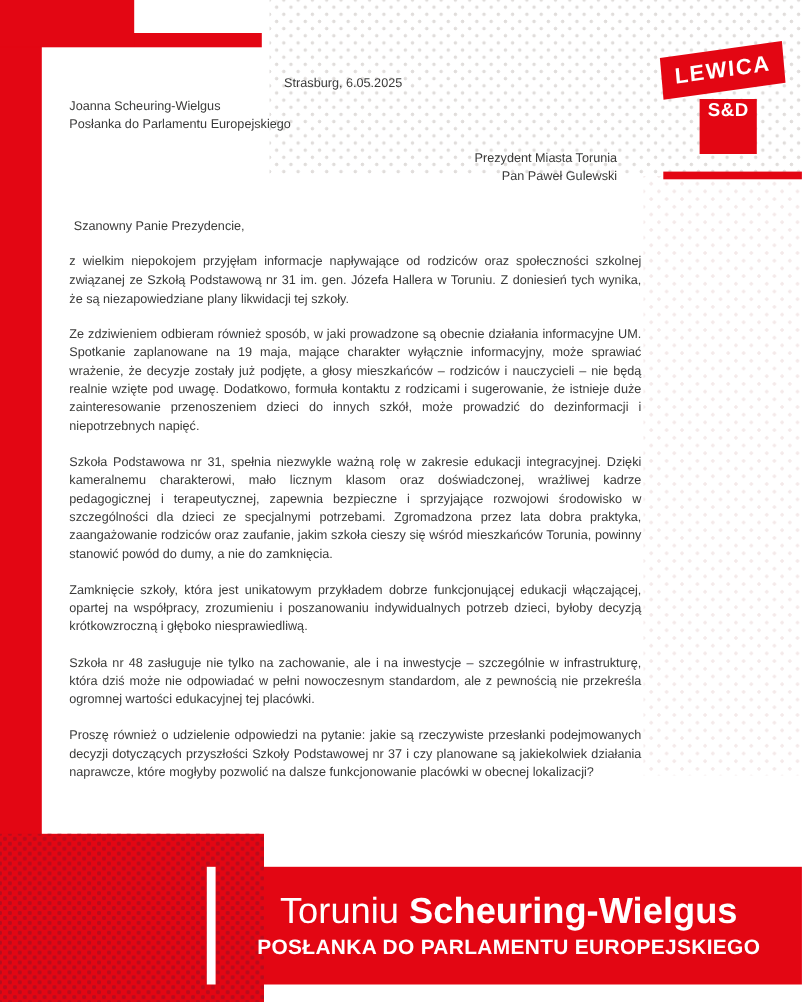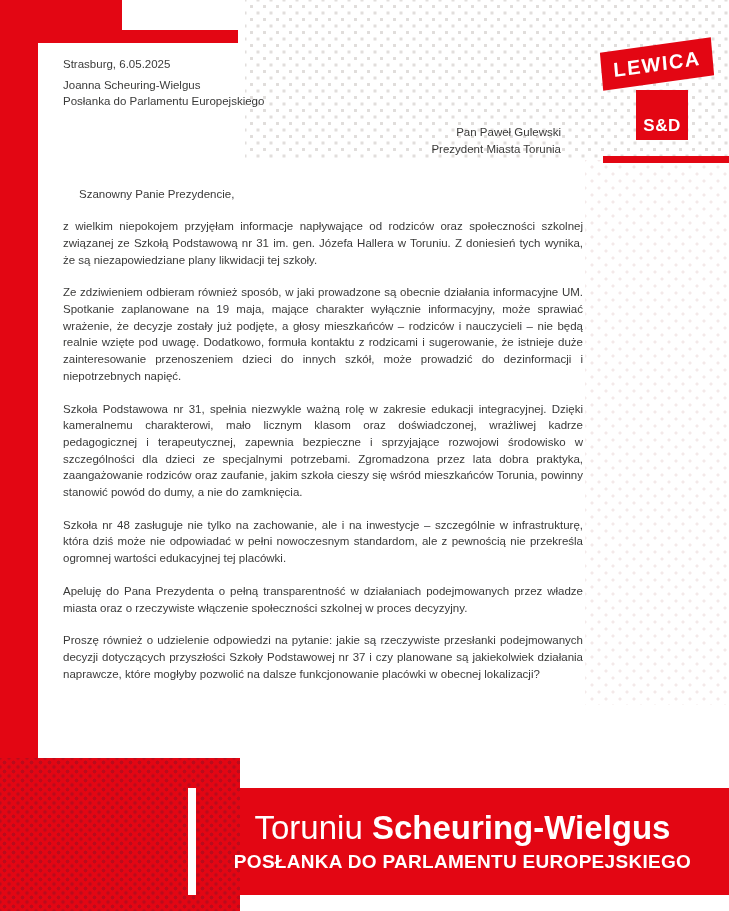--- a/index.html
+++ b/index.html
@@ -44,34 +44,34 @@
   .lewica-logo{
     position:absolute;left:601px;top:45px;width:112px;height:38px;
     background:#e30613;color:#ffffff;
     transform:rotate(-8deg) skewX(-3deg);
     display:flex;align-items:center;justify-content:center;
     font-weight:bold;font-size:20px;letter-spacing:1.5px;
   }
   .sd-logo{
     position:absolute;left:636px;top:90px;width:52px;height:50px;
     background:#e30613;color:#ffffff;
-    display:flex;align-items:flex-end;justify-content:center;
+    display:flex;justify-content:center;
     padding-bottom:4px;box-sizing:border-box;
     font-weight:bold;font-size:17px;letter-spacing:.5px;
   }
   .logo-rule{position:absolute;left:603px;top:156px;width:126px;height:7px;}
   
   .letter{
     position:absolute;left:63px;top:56px;width:520px;
     color:#3a3a39;font-size:11.5px;line-height:16.7px;
   }
-  .date-line{text-align:left;padding-right:22px;margin:0 0 4px 0;}
+  .date-line{text-align:center;padding-right:22px;margin:12px 0 4px 0;}
   .sender-block{margin:0 0 14px 0;}
   .recipient-block{text-align:right;padding-right:22px;margin:0 0 28px 0;}
-  .salutation{margin:0 0 14px 16px;}
+  .salutation{margin:0 0 14px 4px;}
   .letter p.body-par{margin:16px 0 14px 0;text-align:justify;}
   
   .footer-band-solid{position:absolute;left:240px;top:788px;width:489px;height:107px;}
   .footer-white-bar{position:absolute;left:188px;top:788px;width:8px;height:107px;background:#ffffff;}
   .footer-text{
     position:absolute;left:196px;top:788px;width:533px;height:107px;
     display:flex;flex-direction:column;align-items:center;justify-content:center;
     color:#ffffff;
   }
   .footer-name{font-size:33px;line-height:36px;font-weight:normal;white-space:nowrap;}
@@ -97,29 +97,29 @@
   </div>
   <div class="logo-rule red"></div>
 
   <div class="letter">
     <p class="date-line">Strasburg, 6.05.2025</p>
     <div class="sender-block">
       <div>Joanna Scheuring-Wielgus</div>
       <div>Posłanka do Parlamentu Europejskiego</div>
     </div>
     <div class="recipient-block">
+      <div>Prezydent Miasta Torunia</div>
       <div>Pan Paweł Gulewski</div>
-      <div>Prezydent Miasta Torunia</div>
     </div>
     <p class="salutation">Szanowny Panie Prezydencie,</p>
     <p class="body-par">z wielkim niepokojem przyjęłam informacje napływające od rodziców oraz społeczności szkolnej związanej ze Szkołą Podstawową nr 31 im. gen. Józefa Hallera w Toruniu. Z doniesień tych wynika, że są niezapowiedziane plany likwidacji tej szkoły.</p>
     <p class="body-par">Ze zdziwieniem odbieram również sposób, w jaki prowadzone są obecnie działania informacyjne UM. Spotkanie zaplanowane na 19 maja, mające charakter wyłącznie informacyjny, może sprawiać wrażenie, że decyzje zostały już podjęte, a głosy mieszkańców – rodziców i nauczycieli – nie będą realnie wzięte pod uwagę. Dodatkowo, formuła kontaktu z rodzicami i sugerowanie, że istnieje duże zainteresowanie przenoszeniem dzieci do innych szkół, może prowadzić do dezinformacji i niepotrzebnych napięć.</p>
     <p class="body-par">Szkoła Podstawowa nr 31, spełnia niezwykle ważną rolę w zakresie edukacji integracyjnej. Dzięki kameralnemu charakterowi, mało licznym klasom oraz doświadczonej, wrażliwej kadrze pedagogicznej i terapeutycznej, zapewnia bezpieczne i sprzyjające rozwojowi środowisko w szczególności dla dzieci ze specjalnymi potrzebami. Zgromadzona przez lata dobra praktyka, zaangażowanie rodziców oraz zaufanie, jakim szkoła cieszy się wśród mieszkańców Torunia, powinny stanowić powód do dumy, a nie do zamknięcia.</p>
+    <p class="body-par">Zamknięcie szkoły, która jest unikatowym przykładem dobrze funkcjonującej edukacji włączającej, opartej na współpracy, zrozumieniu i poszanowaniu indywidualnych potrzeb dzieci, byłoby decyzją krótkowzroczną i głęboko niesprawiedliwą.</p>
     <p class="body-par">Szkoła nr 48 zasługuje nie tylko na zachowanie, ale i na inwestycje – szczególnie w infrastrukturę, która dziś może nie odpowiadać w pełni nowoczesnym standardom, ale z pewnością nie przekreśla ogromnej wartości edukacyjnej tej placówki.</p>
-    <p class="body-par">Apeluję do Pana Prezydenta o pełną transparentność w działaniach podejmowanych przez władze miasta oraz o rzeczywiste włączenie społeczności szkolnej w proces decyzyjny.</p>
     <p class="body-par">Proszę również o udzielenie odpowiedzi na pytanie: jakie są rzeczywiste przesłanki podejmowanych decyzji dotyczących przyszłości Szkoły Podstawowej nr 37 i czy planowane są jakiekolwiek działania naprawcze, które mogłyby pozwolić na dalsze funkcjonowanie placówki w obecnej lokalizacji?</p>
   </div>
 
   <div class="bottom-dot-block halftone-red"></div>
   <div class="footer-band-solid red"></div>
   <div class="footer-white-bar"></div>
   <div class="footer-text">
     <div class="footer-name"><span>Toruniu </span><b>Scheuring-Wielgus</b></div>
     <div class="footer-subtitle">POSŁANKA DO PARLAMENTU EUROPEJSKIEGO</div>
   </div>

